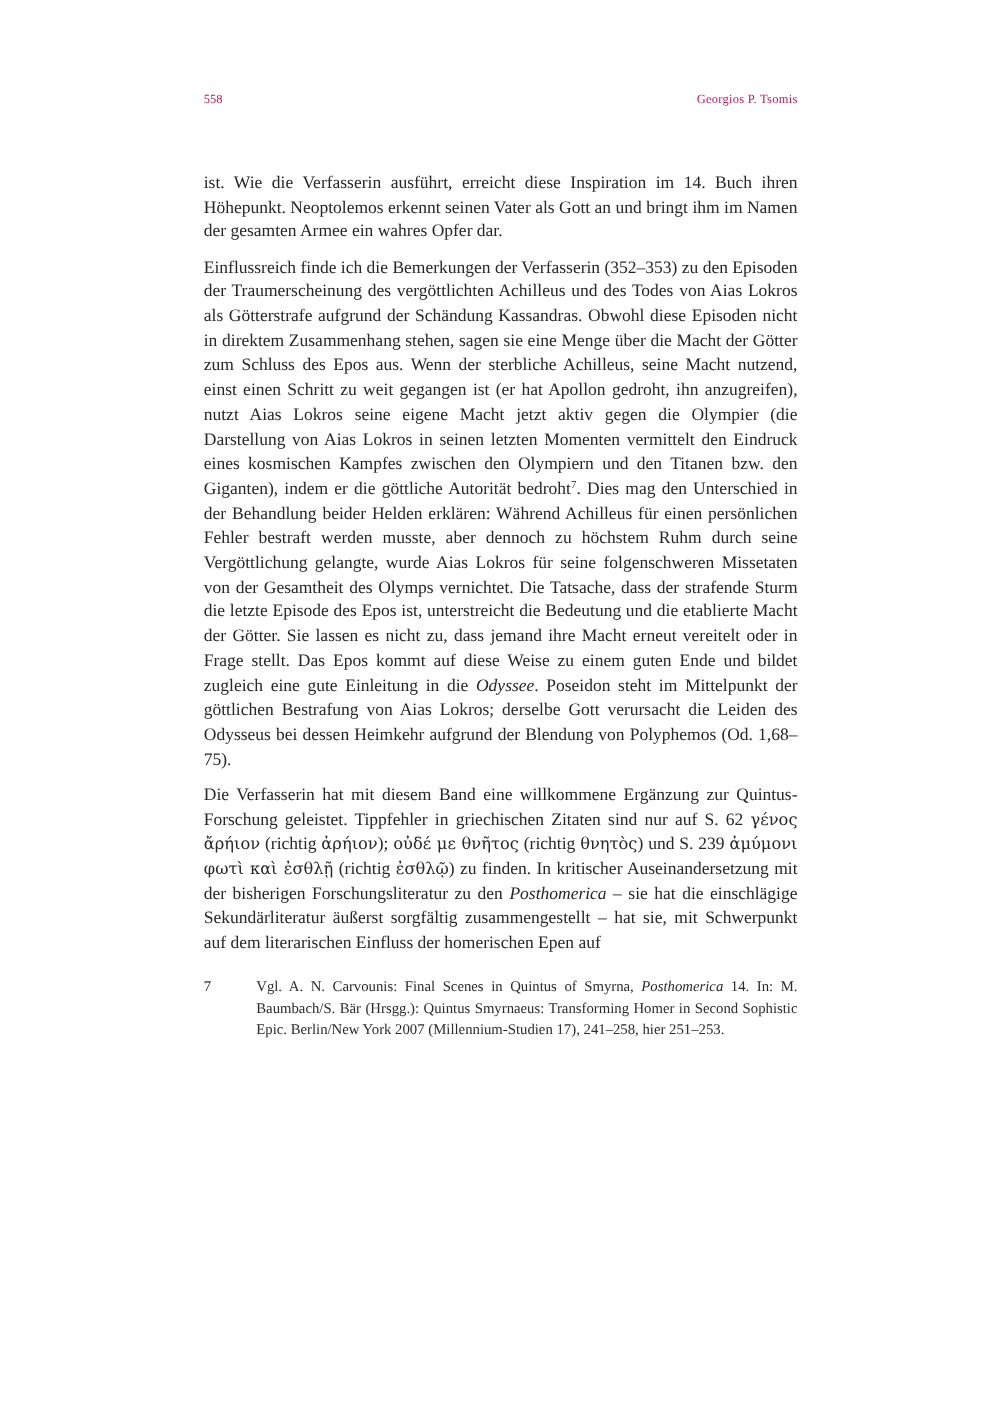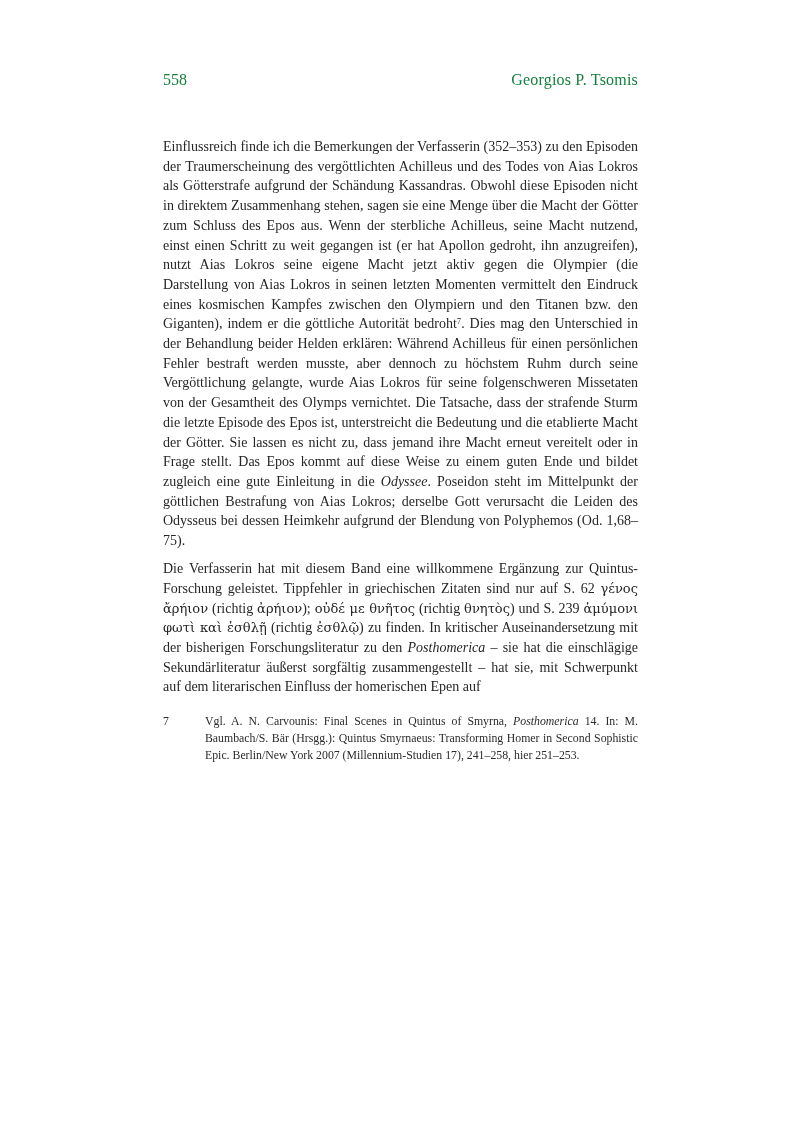--- a/index.html
+++ b/index.html
@@ -19,23 +19,23 @@
   }
   .column {
     position: absolute;
     top: 70px;
     left: 163px;
     width: 475px;
   }
   .page-header {
     position: relative;
     height: 20px;
-    font-size: 16px;
+    font-size: 10px;
     line-height: 20px;
-    color: #15803d;
+    color: #be185d;
   }
   .page-number {
     position: absolute;
     left: 0;
     top: 0;
   }
   .running-title {
     display: block;
     text-align: right;
     letter-spacing: 0.2px;
@@ -87,20 +87,21 @@
 
 <div class="page">
   <div class="column">
 
     <header class="page-header">
       <span class="page-number">558</span>
       <span class="running-title">Georgios P. Tsomis</span>
     </header>
 
     <main class="body-text">
+      <p>ist. Wie die Verfasserin ausführt, erreicht diese Inspiration im 14. Buch ihren Höhepunkt. Neoptolemos erkennt seinen Vater als Gott an und bringt ihm im Namen der gesamten Armee ein wahres Opfer dar.</p>
       <p>Einflussreich finde ich die Bemerkungen der Verfasserin (352–353) zu den Episoden der Traumerscheinung des vergöttlichten Achilleus und des Todes von Aias Lokros als Götterstrafe aufgrund der Schändung Kassandras. Obwohl diese Episoden nicht in direktem Zusammenhang stehen, sagen sie eine Menge über die Macht der Götter zum Schluss des Epos aus. Wenn der sterbliche Achilleus, seine Macht nutzend, einst einen Schritt zu weit gegangen ist (er hat Apollon gedroht, ihn anzugreifen), nutzt Aias Lokros seine eigene Macht jetzt aktiv gegen die Olympier (die Darstellung von Aias Lokros in seinen letzten Momenten vermittelt den Eindruck eines kosmischen Kampfes zwischen den Olympiern und den Titanen bzw. den Giganten), indem er die göttliche Autorität bedroht<sup>7</sup>. Dies mag den Unterschied in der Behandlung beider Helden erklären: Während Achilleus für einen persönlichen Fehler bestraft werden musste, aber dennoch zu höchstem Ruhm durch seine Vergöttlichung gelangte, wurde Aias Lokros für seine folgenschweren Missetaten von der Gesamtheit des Olymps vernichtet. Die Tatsache, dass der strafende Sturm die letzte Episode des Epos ist, unterstreicht die Bedeutung und die etablierte Macht der Götter. Sie lassen es nicht zu, dass jemand ihre Macht erneut vereitelt oder in Frage stellt. Das Epos kommt auf diese Weise zu einem guten Ende und bildet zugleich eine gute Einleitung in die <em>Odyssee</em>. Poseidon steht im Mittelpunkt der göttlichen Bestrafung von Aias Lokros; derselbe Gott verursacht die Leiden des Odysseus bei dessen Heimkehr aufgrund der Blendung von Polyphemos (Od. 1,68–75).</p>
       <p>Die Verfasserin hat mit diesem Band eine willkommene Ergänzung zur Quintus-Forschung geleistet. Tippfehler in griechischen Zitaten sind nur auf S. 62 <span class="greek">γένος ἄρήιον</span> (richtig <span class="greek">ἀρήιον</span>); <span class="greek">οὐδέ με θνῆτος</span> (richtig <span class="greek">θνητὸς</span>) und S. 239 <span class="greek">ἀμύμονι φωτὶ καὶ ἐσθλῇ</span> (richtig <span class="greek">ἐσθλῷ</span>) zu finden. In kritischer Auseinandersetzung mit der bisherigen Forschungsliteratur zu den <em>Posthomerica</em> – sie hat die einschlägige Sekundärliteratur äußerst sorgfältig zusammengestellt – hat sie, mit Schwerpunkt auf dem literarischen Einfluss der homerischen Epen auf</p>
     </main>
 
     <footer class="footnote-area">
       <div class="footnote">
         <span class="fn-num">7</span>
         <span class="fn-text">Vgl. A. N. Carvounis: Final Scenes in Quintus of Smyrna, <em>Posthomerica</em> 14. In: M. Baumbach/S. Bär (Hrsgg.): Quintus Smyrnaeus: Transforming Homer in Second Sophistic Epic. Berlin/New York 2007 (Millennium-Studien 17), 241–258, hier 251–253.</span>
       </div>
     </footer>

